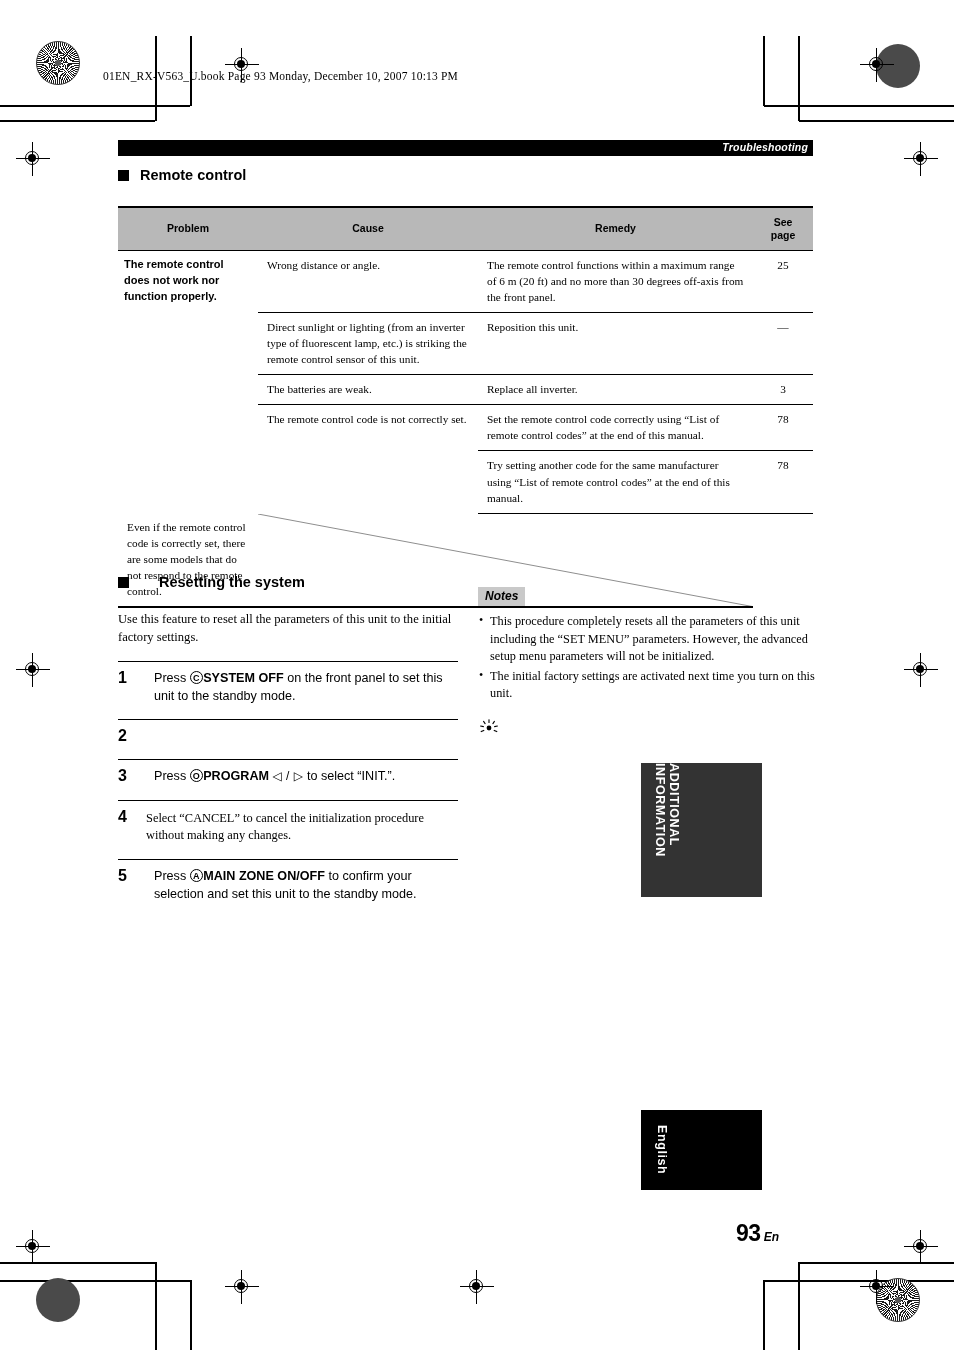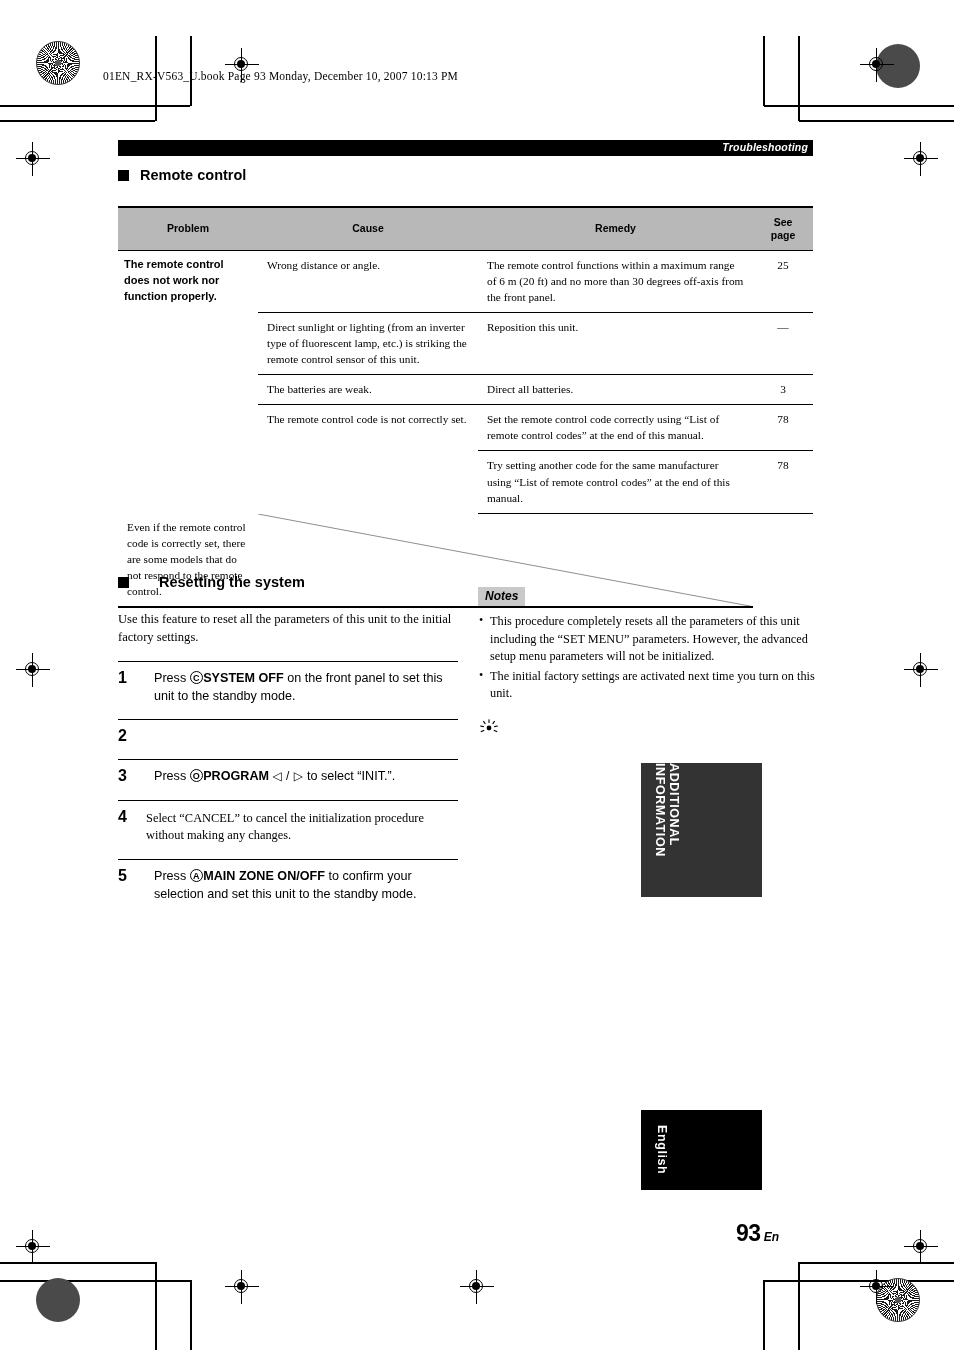--- a/index.html
+++ b/index.html
@@ -352,21 +352,21 @@
         <td>The remote control functions within a maximum range of 6 m (20 ft) and no more than 30 degrees off-axis from the front panel.</td>
         <td class="c-page">25</td>
       </tr>
       <tr>
         <td>Direct sunlight or lighting (from an inverter type of fluorescent lamp, etc.) is striking the remote control sensor of this unit.</td>
         <td>Reposition this unit.</td>
         <td class="c-page">—</td>
       </tr>
       <tr>
         <td>The batteries are weak.</td>
-        <td>Direct all batteries.</td>
+        <td>Replace all inverter.</td>
         <td class="c-page">3</td>
       </tr>
       <tr>
         <td class="nb" rowspan="2">The remote control code is not correctly set.</td>
         <td>Set the remote control code correctly using “List of remote control codes” at the end of this manual.</td>
         <td class="c-page">78</td>
       </tr>
       <tr>
         <td>Try setting another code for the same manufacturer using “List of remote control codes” at the end of this manual.</td>
         <td class="c-page">78</td>

